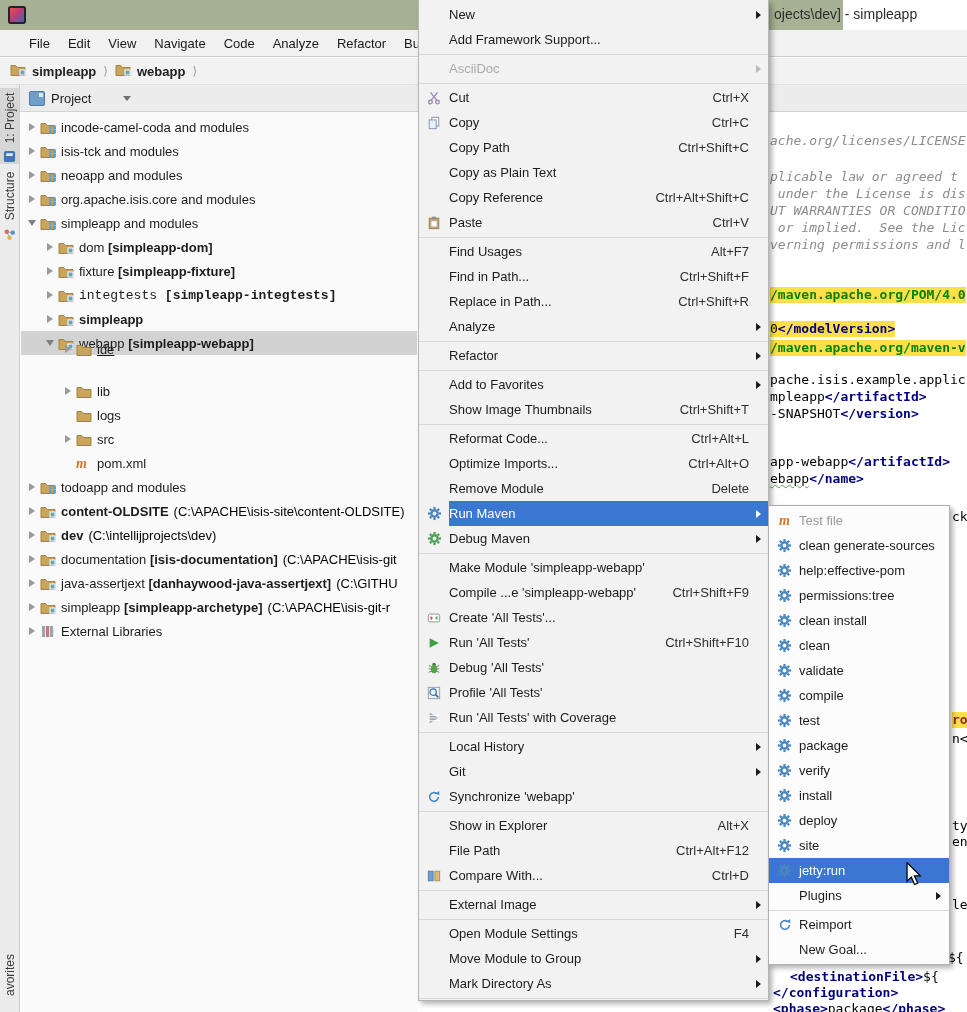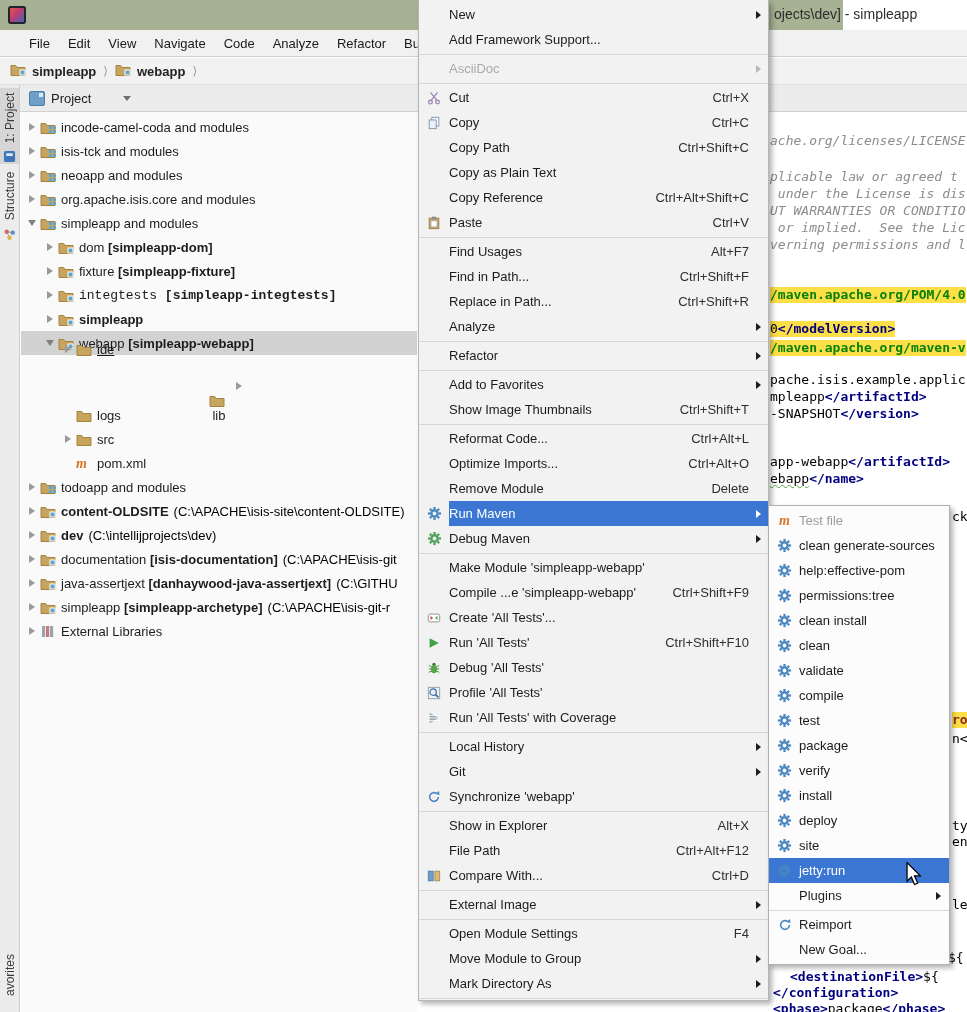--- a/index.html
+++ b/index.html
@@ -201,21 +201,21 @@
           <path d="M1 3.5 h4.6 l1.6 2 h7.8 v8 H1z" fill="#c8a55f" stroke="#a3833e"></path>
           <rect x="10" y="8" width="5" height="5" fill="#62a3c8" stroke="#fff"></rect>
         </svg></span><span><span class="bold">simpleapp</span></span></div>
     <div class="trow sel" style="top: 219px;"><span class="tarrow" style="margin-left:22px"><span class="tri-d"></span></span><span class="ticon"><svg width="17" height="15" viewBox="0 0 17 15">
           <path d="M1 3.5 h4.6 l1.6 2 h7.8 v8 H1z" fill="#c8a55f" stroke="#a3833e"></path>
           <rect x="10" y="8" width="5" height="5" fill="#62a3c8" stroke="#fff"></rect>
         </svg></span><span><span class="">webapp </span><span class="bold">[simpleapp-webapp]</span></span></div>
     <div class="trow" style="top: 225px; text-decoration: underline;"><span class="tarrow" style="margin-left:40px"><span class="tri-r"></span></span><span class="ticon"><svg width="17" height="15" viewBox="0 0 17 15">
           <path d="M1 3.5 h4.6 l1.6 2 h7.8 v8 H1z" fill="#c8a55f" stroke="#a3833e"></path>
         </svg></span><span><span class="">ide</span></span></div>
-    <div class="trow" style="top: 267px; flex-direction: column;"><span class="tarrow" style="margin-left:40px"><span class="tri-r"></span></span><span class="ticon"><svg width="17" height="15" viewBox="0 0 17 15">
+    <div class="trow" style="top: 267px;"><span class="tarrow" style="margin-left:40px"><span class="tri-r"></span></span><span class="ticon"><svg width="17" height="15" viewBox="0 0 17 15">
           <path d="M1 3.5 h4.6 l1.6 2 h7.8 v8 H1z" fill="#c8a55f" stroke="#a3833e"></path>
         </svg></span><span><span class="">lib</span></span></div>
     <div class="trow" style="top: 291px;"><span class="tarrow" style="margin-left:40px"></span><span class="ticon"><svg width="17" height="15" viewBox="0 0 17 15">
           <path d="M1 3.5 h4.6 l1.6 2 h7.8 v8 H1z" fill="#c8a55f" stroke="#a3833e"></path>
         </svg></span><span><span class="">logs</span></span></div>
     <div class="trow" style="top: 315px;"><span class="tarrow" style="margin-left:40px"><span class="tri-r"></span></span><span class="ticon"><svg width="17" height="15" viewBox="0 0 17 15">
           <path d="M1 3.5 h4.6 l1.6 2 h7.8 v8 H1z" fill="#c8a55f" stroke="#a3833e"></path>
         </svg></span><span><span class="">src</span></span></div>
     <div class="trow" style="top: 339px;"><span class="tarrow" style="margin-left:40px"></span><span class="ticon"><span class="mvn">m</span></span><span><span class="">pom.xml</span></span></div>
     <div class="trow" style="top: 363px;"><span class="tarrow" style="margin-left:4px"><span class="tri-r"></span></span><span class="ticon"><svg width="17" height="15" viewBox="0 0 17 15">

